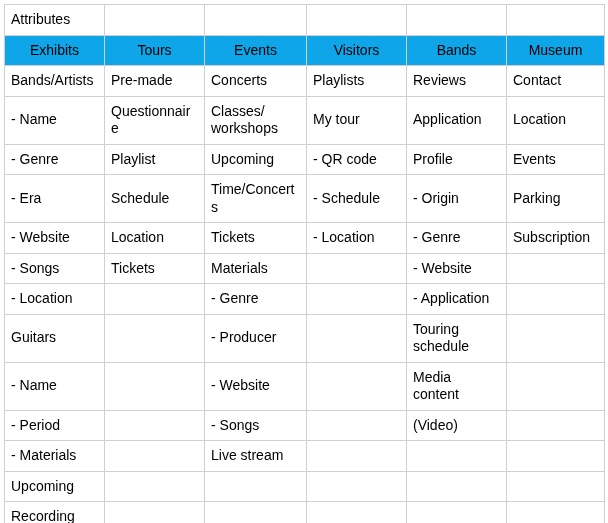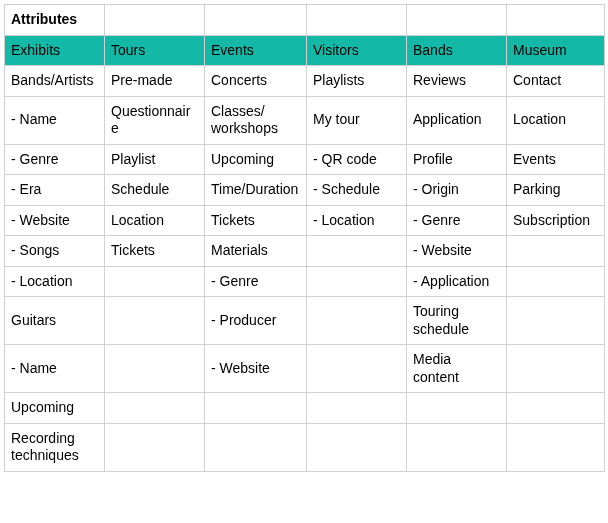--- a/index.html
+++ b/index.html
@@ -18,24 +18,25 @@
     }
     td {
       border: 1px solid #d0d0d0;
       padding: 6px 6px;
       vertical-align: middle;
       height: 24px;
       line-height: 1.25;
       word-wrap: break-word;
     }
     td.title {
-      font-weight: 700;
+      font-weight: 400;
     }
     tr.header-row td {
-      background: #14b8a6;
+      background: #0ea5e9;
+      text-align: center;
     }
     tr.tall td {
       height: 38px;
     }
     col.c0 { width: 100px; }
     col.c1 { width: 100px; }
     col.c2 { width: 102px; }
     col.c3 { width: 100px; }
     col.c4 { width: 100px; }
     col.c5 { width: 98px; }
@@ -90,21 +91,21 @@
       <td> - Genre</td>
       <td>Playlist</td>
       <td>Upcoming</td>
       <td> - QR code</td>
       <td>Profile</td>
       <td>Events</td>
     </tr>
     <tr>
       <td> - Era</td>
       <td>Schedule</td>
-      <td>Time/Duration</td>
+      <td>Time/Concerts</td>
       <td> - Schedule</td>
       <td> - Origin</td>
       <td>Parking</td>
     </tr>
     <tr>
       <td> - Website</td>
       <td>Location</td>
       <td>Tickets</td>
       <td> - Location</td>
       <td> - Genre</td>
@@ -136,20 +137,36 @@
     </tr>
     <tr>
       <td> - Name</td>
       <td></td>
       <td> - Website</td>
       <td></td>
       <td>Media content</td>
       <td></td>
     </tr>
     <tr>
+      <td> - Period</td>
+      <td></td>
+      <td> - Songs</td>
+      <td></td>
+      <td>(Video)</td>
+      <td></td>
+    </tr>
+    <tr>
+      <td> - Materials</td>
+      <td></td>
+      <td>Live stream</td>
+      <td></td>
+      <td></td>
+      <td></td>
+    </tr>
+    <tr>
       <td>Upcoming</td>
       <td></td>
       <td></td>
       <td></td>
       <td></td>
       <td></td>
     </tr>
     <tr class="tall">
       <td>Recording techniques</td>
       <td></td>

